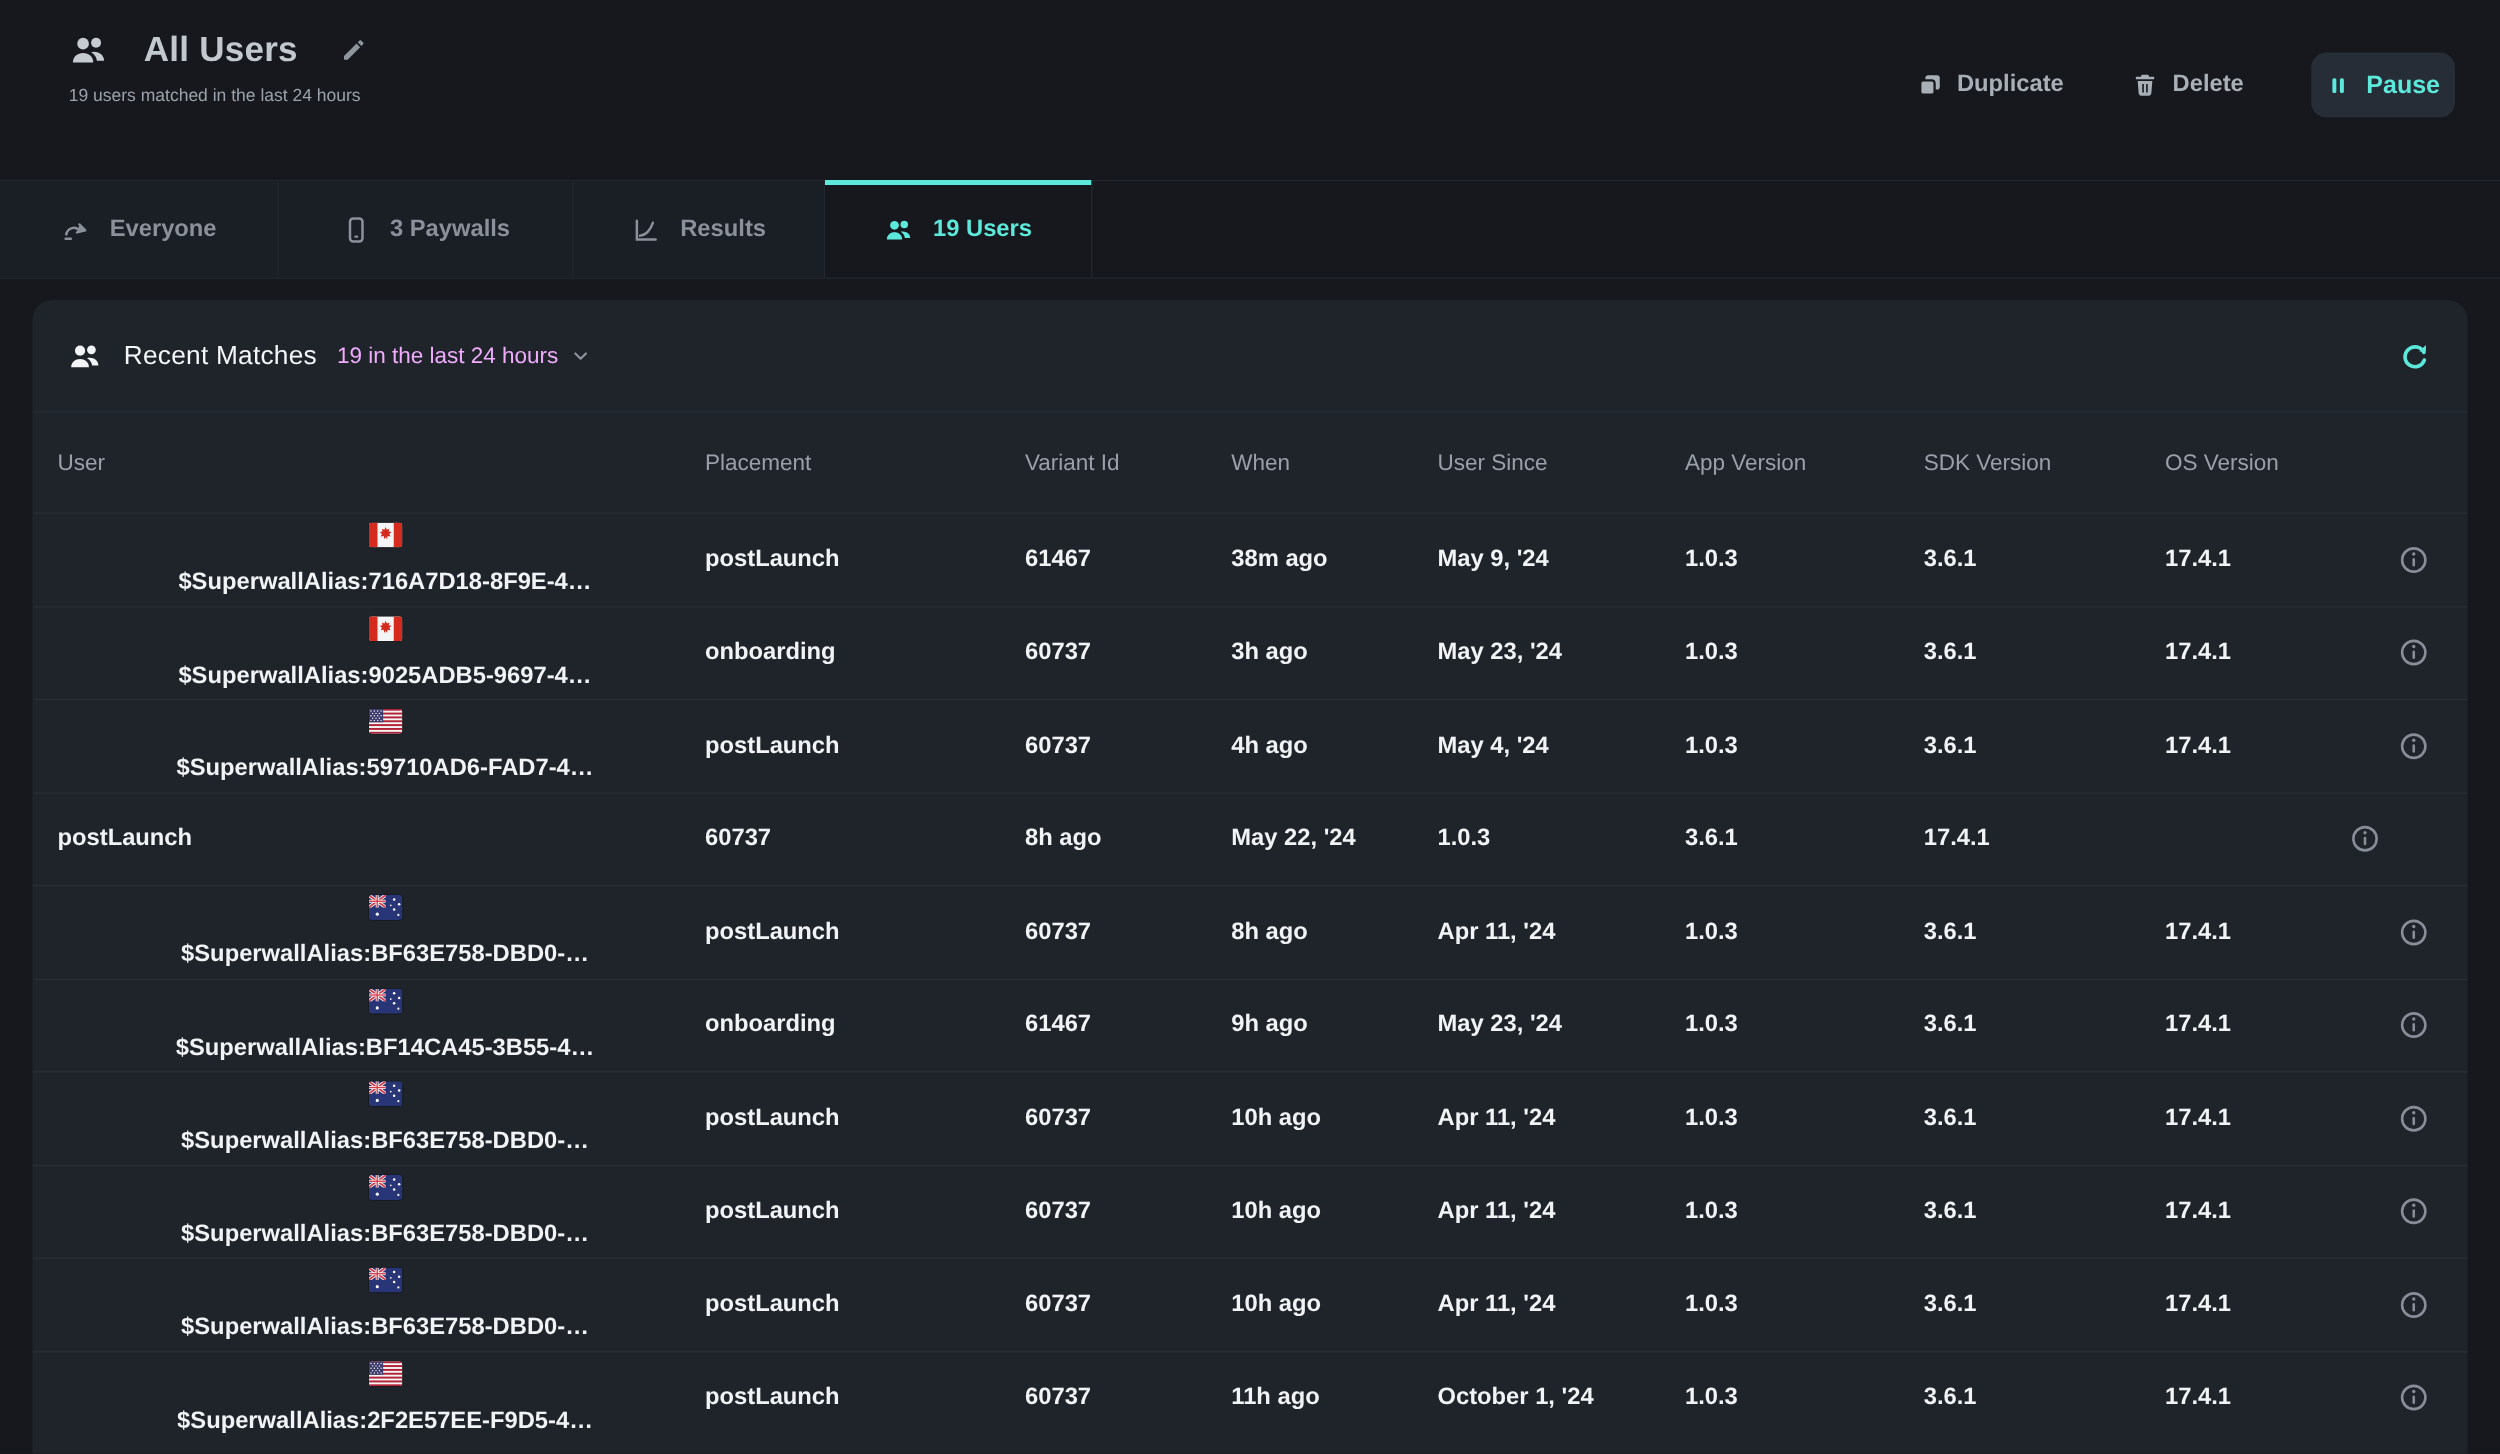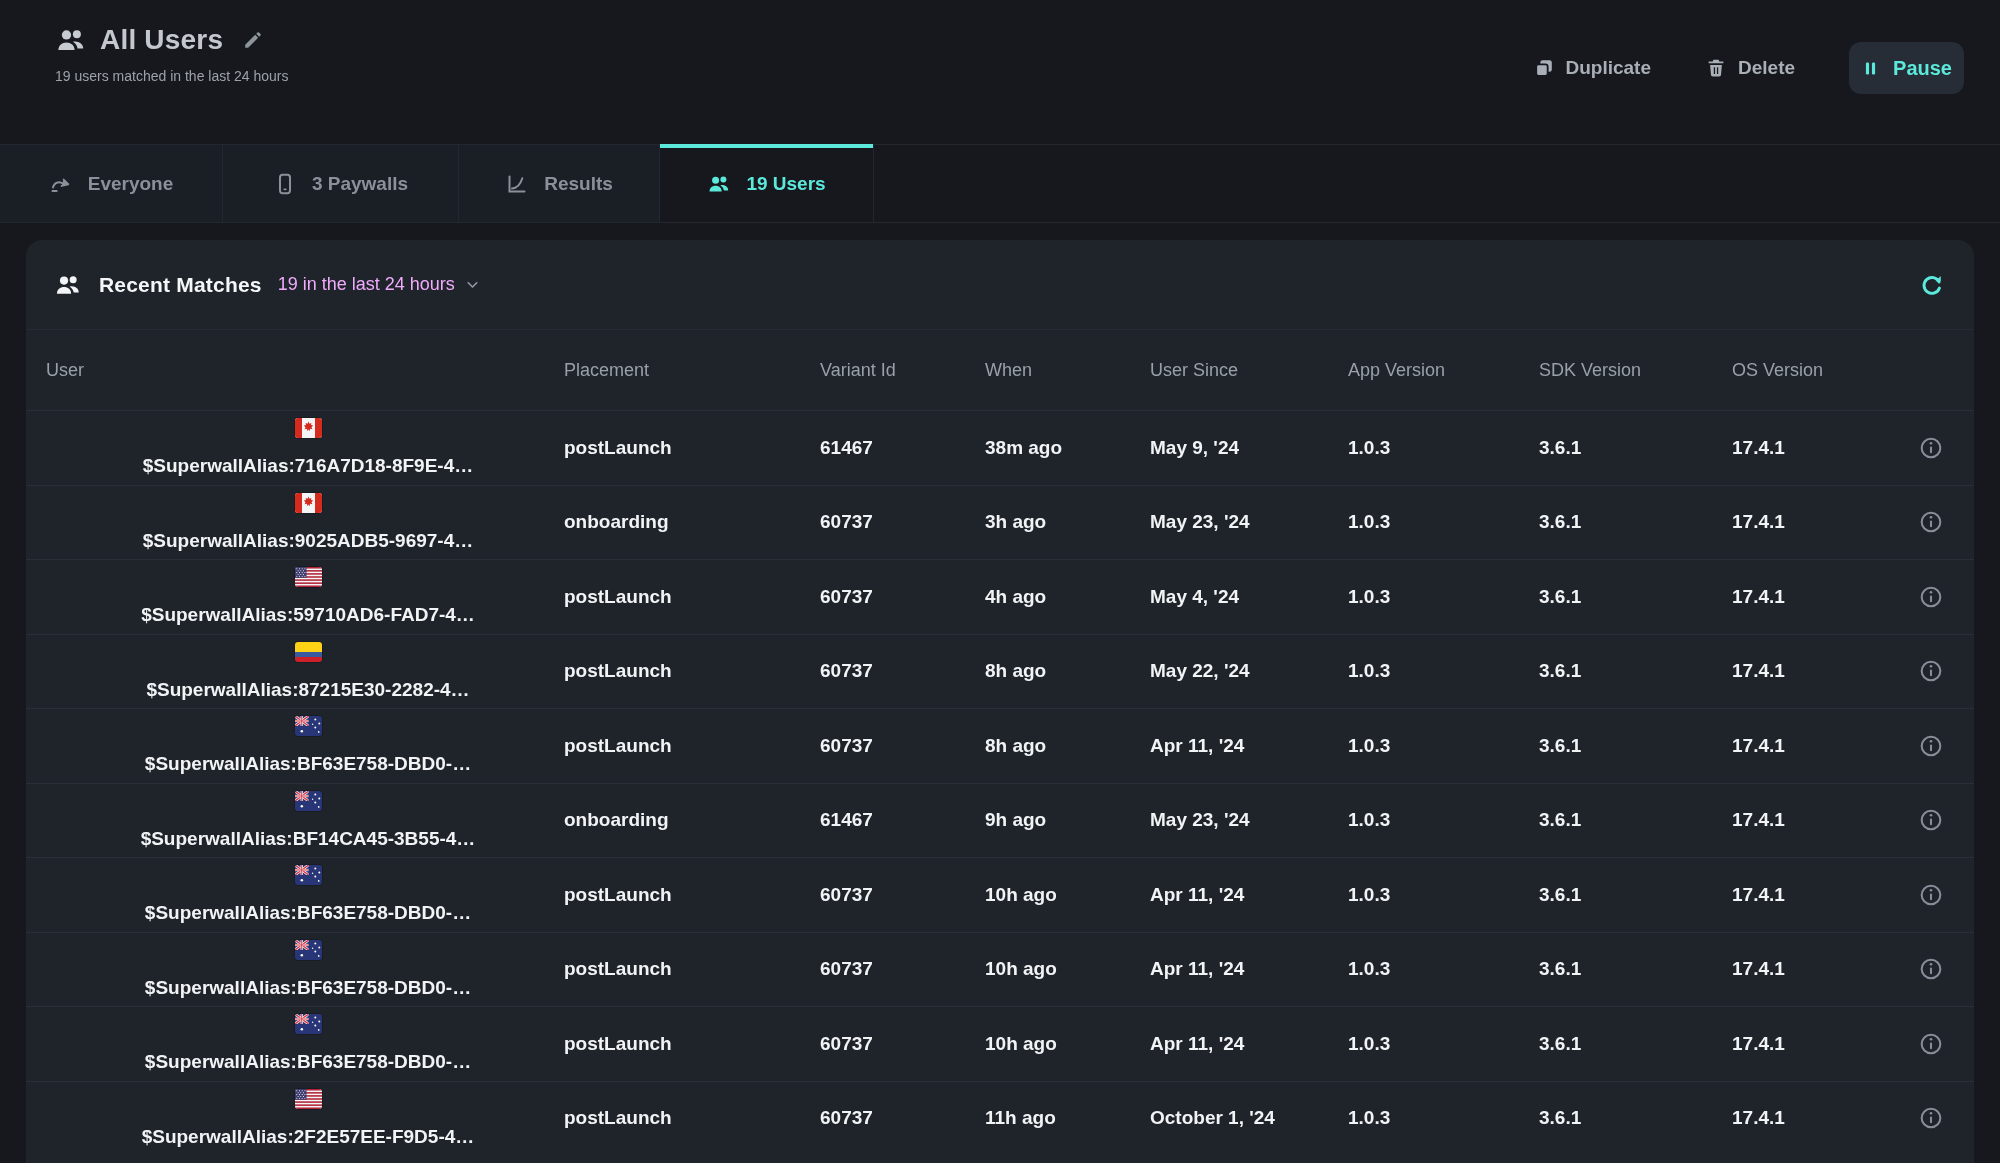--- a/index.html
+++ b/index.html
@@ -11,21 +11,21 @@
   html,body{margin:0;padding:0;}
   body{
     width:2000px;height:1163px;overflow:hidden;background:var(--page-bg);
     font-family:"Liberation Sans", sans-serif;
   }
   svg{display:block;}
 
   
   .app-header{height:144px;position:relative;}
   .header-left{position:absolute;left:55px;top:24px;}
-  .title-row{display:flex;align-items:center;gap:13px;}
+  .title-row{display:flex;align-items:center;gap:28px;}
   .big-users-icon{color:#c6cbd2;}
   .page-title{font-size:28px;font-weight:600;color:#c3c8cf;letter-spacing:.2px;}
   .pencil-btn{color:#8f959d;margin-left:6px;cursor:pointer;}
   .page-subtitle{margin-top:12px;font-size:14px;color:#9ba2ab;}
   .header-actions{position:absolute;right:36px;top:42px;display:flex;align-items:center;gap:54px;}
   .text-action{display:flex;align-items:center;gap:11px;color:#a9afb7;font-size:19px;font-weight:700;cursor:pointer;}
   .pause-btn{background:var(--button-bg);color:var(--accent);height:52px;padding:0 12px;
     border-radius:12px;display:flex;align-items:center;gap:13px;font-size:20px;font-weight:700;cursor:pointer;}
 
   
@@ -37,21 +37,21 @@
   .tab:nth-child(2){width:236px;}
   .tab:nth-child(3){width:201px;}
   .tab:nth-child(4){width:214px;}
   .tab.active{background:transparent;color:var(--accent);}
   .tab.active::before{content:'';position:absolute;top:-1px;left:0;right:0;height:4px;background:var(--accent);}
 
   
   .panel{margin:17px 26px 0;height:923px;background:var(--panel-bg);border-radius:16px 16px 0 0;overflow:hidden;}
   .panel-header{height:90px;display:flex;align-items:center;padding:0 28px;border-bottom:1px solid #272c34;}
   .panel-users-icon{color:#f2f4f6;}
-  .panel-title{font-size:21px;font-weight:700;color:#f4f6f8;margin-left:17px;letter-spacing:.2px;}
+  .panel-title{font-size:21px;font-weight:400;color:#f4f6f8;margin-left:17px;letter-spacing:.2px;}
   .panel-subtitle{margin-left:16px;font-size:18px;font-weight:500;color:#f0abfc;display:flex;align-items:center;gap:9px;cursor:pointer;}
   .chevron{color:#8e959e;}
   .refresh-btn{margin-left:auto;color:var(--accent);cursor:pointer;}
 
   
   .trow{display:grid;grid-template-columns:518px 256px 165px 165px 198px 191px 193px 183px 1fr;
     align-items:center;padding:0 20px;}
   .thead{height:80px;}
   .thead .cell{color:var(--text-secondary);font-size:18px;font-weight:500;}
   .data-row{height:74.5px;border-top:1px solid var(--divider);color:var(--text-primary);
@@ -308,30 +308,20 @@
           <span class="info-icon">
             <svg width="26" height="26" viewBox="0 0 24 24">
               <circle cx="12" cy="12" r="8.6" fill="none" stroke="currentColor" stroke-width="1.9"></circle>
               <rect x="11.05" y="10.6" width="1.9" height="6.2" rx=".95" fill="currentColor"></rect>
               <circle cx="12" cy="7.6" r="1.25" fill="currentColor"></circle>
             </svg>
           </span>
         </div>
       </div>
       <div class="trow data-row">
-        <div class="cell user-cell">
-          <span class="flag">
-            <svg viewBox="0 0 27 20">
-              <rect width="27" height="10" fill="#fcd116"></rect>
-              <rect y="10" width="27" height="5" fill="#3a5aa0"></rect>
-              <rect y="15" width="27" height="5" fill="#ce2028"></rect>
-            </svg>
-          </span>
-          <span class="user-text">$SuperwallAlias:87215E30-2282-4…</span>
-        </div>
         <div class="cell">postLaunch</div>
         <div class="cell">60737</div>
         <div class="cell">8h ago</div>
         <div class="cell">May 22, '24</div>
         <div class="cell">1.0.3</div>
         <div class="cell">3.6.1</div>
         <div class="cell">17.4.1</div>
         <div class="cell info-cell">
           <span class="info-icon">
             <svg width="26" height="26" viewBox="0 0 24 24">

